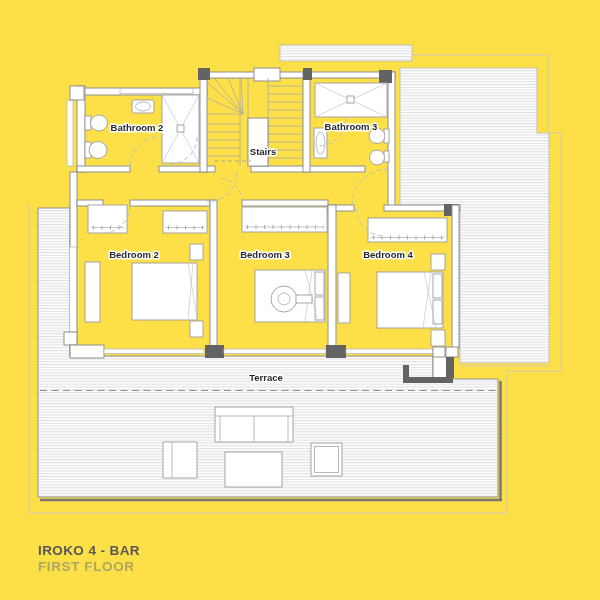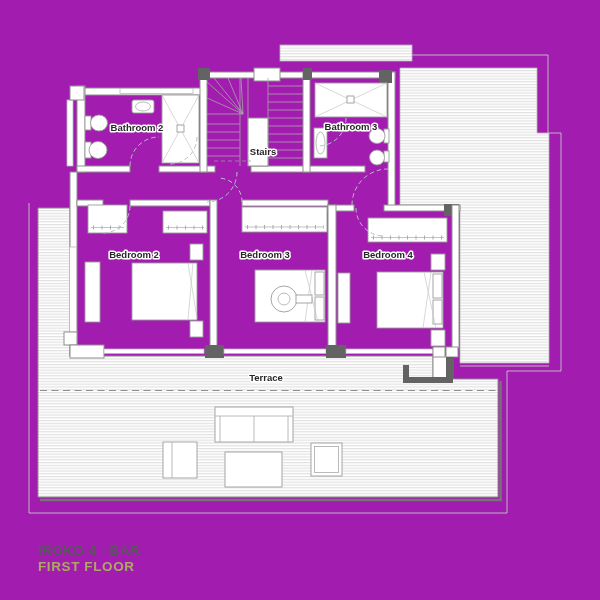--- a/index.html
+++ b/index.html
@@ -1,16 +1,16 @@
 <!DOCTYPE html>
 <html><head>
 <meta charset="utf-8">
 <style>
   html,body{margin:0;padding:0;background:#ffffff;}
-  .stage{position:relative;width:600px;height:600px;background:#a21caf;overflow:hidden;
+  .stage{position:relative;width:600px;height:600px;background:#fde047;overflow:hidden;
          font-family:"Liberation Sans", sans-serif;}
   svg{display:block;}
   
   .wall  {fill:#ffffff;stroke:#8f8f8f;stroke-width:1;}
   .wallD {fill:#636363;stroke:none;}
   .win   {fill:#ffffff;stroke:#b9b9b9;stroke-width:0.8;}
   .furn  {fill:#ffffff;stroke:#9c9c9c;stroke-width:0.9;}
   .lineL {stroke:#c6c6c6;stroke-width:0.7;fill:none;}
   .lineM {stroke:#a8a8a8;stroke-width:0.8;fill:none;}
   .site  {stroke:#c7c7c7;stroke-width:0.9;fill:none;}

